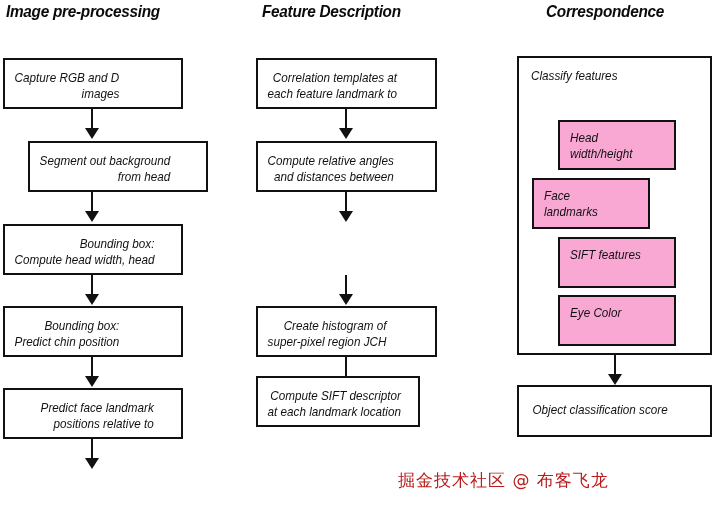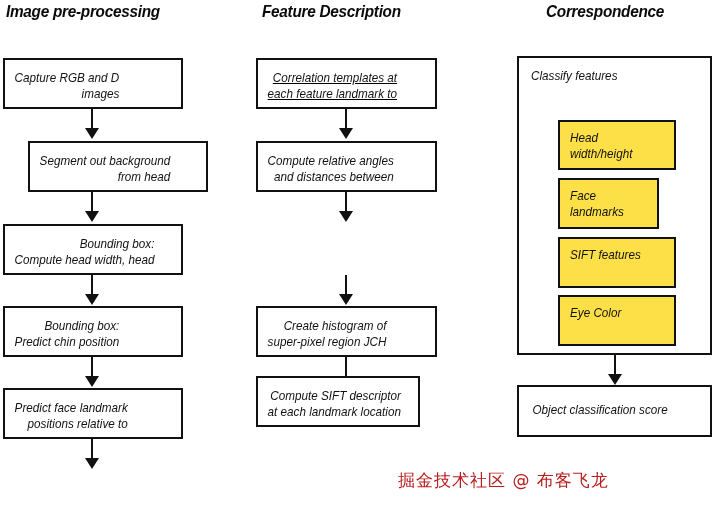--- a/index.html
+++ b/index.html
@@ -83,21 +83,21 @@
     line-height: 15.5px;
     color: #111111;
     white-space: nowrap;
     transform: scaleX(0.96);
     transform-origin: left center;
   }
 
   .sub-node {
     position: absolute;
     box-sizing: border-box;
-    background: #fde047;
+    background: #f9a8d4;
     border: 2px solid #111111;
   }
   .sub-node > .sub-text {
     position: absolute;
     left: 10px;
     top: 9px;
     font-family: "Liberation Sans", sans-serif;
     font-style: italic;
     font-size: 12.2px;
     line-height: 15.5px;
@@ -164,29 +164,29 @@
   <div class="arrow" style="left:91px; top:275px; height:21px;"></div>
   <div class="arrow-head" style="left:85px; top:294px;"></div>
 
   <div class="node top-align" style="left:3px; top:306px; width:180px; height:51px;">
     <span class="node-text">Bounding box:
 Predict chin position</span>
   </div>
   <div class="arrow" style="left:91px; top:357px; height:21px;"></div>
   <div class="arrow-head" style="left:85px; top:376px;"></div>
 
-  <div class="node top-align" style="left:3px; top:388px; width:180px; height:51px;">
+  <div class="node top-align" style="left:3px; top:388px; width:180px; height:51px;padding-left:26px;">
     <span class="node-text">Predict face landmark
 positions relative to</span>
   </div>
   <div class="arrow" style="left:91px; top:439px; height:21px;"></div>
   <div class="arrow-head" style="left:85px; top:458px;"></div>
 
 
-  <div class="node top-align" style="left:256px; top:58px; width:181px; height:51px;text-decoration:underline;">
+  <div class="node top-align" style="left:256px; top:58px; width:181px; height:51px;">
     <span class="node-text">Correlation templates at
 each feature landmark to</span>
   </div>
   <div class="arrow" style="left:345px; top:109px; height:21px;"></div>
   <div class="arrow-head" style="left:339px; top:128px;"></div>
 
   <div class="node top-align" style="left:256px; top:141px; width:181px; height:51px;">
     <span class="node-text">Compute relative  angles
 and distances between</span>
   </div>
@@ -210,21 +210,21 @@
 
   <div class="group-box" style="left:517px; top:56px; width:195px; height:299px;">
     <span class="group-label">Classify features</span>
   </div>
 
   <div class="sub-node" style="left:558px; top:120px; width:118px; height:50px;">
     <span class="sub-text">Head
 width/height</span>
   </div>
 
-  <div class="sub-node" style="left:558px; top:178px; width:101px; height:51px;text-decoration:underline;">
+  <div class="sub-node" style="left:532px; top:178px; width:118px; height:51px;text-decoration:underline;">
     <span class="sub-text">Face
 landmarks</span>
   </div>
 
   <div class="sub-node" style="left:558px; top:295px; width:118px; height:51px;">
     <span class="sub-text">Eye Color</span>
   </div>
 
   <div class="sub-node" style="left:558px; top:237px; width:118px; height:51px;">
     <span class="sub-text">SIFT features</span>

